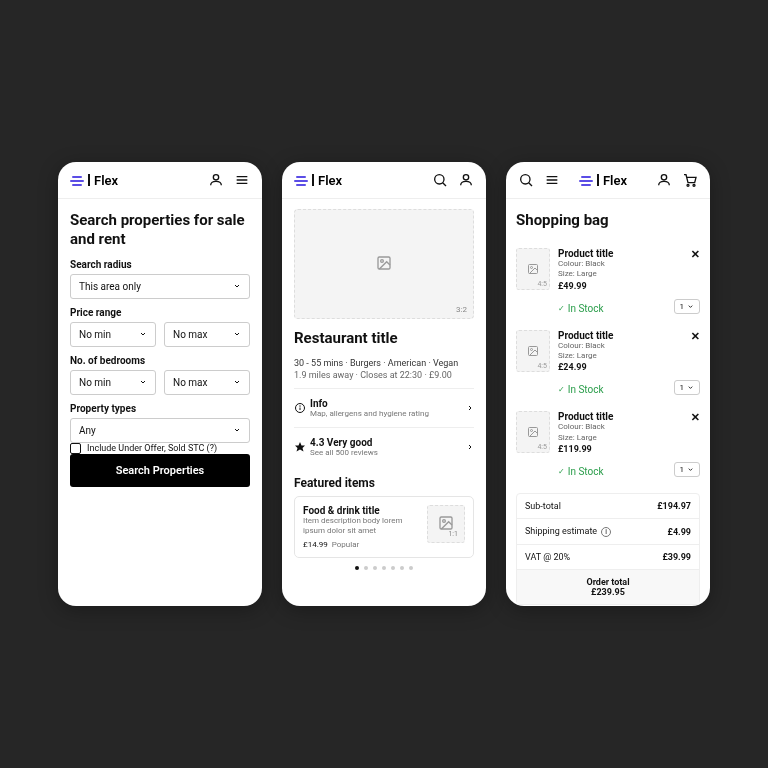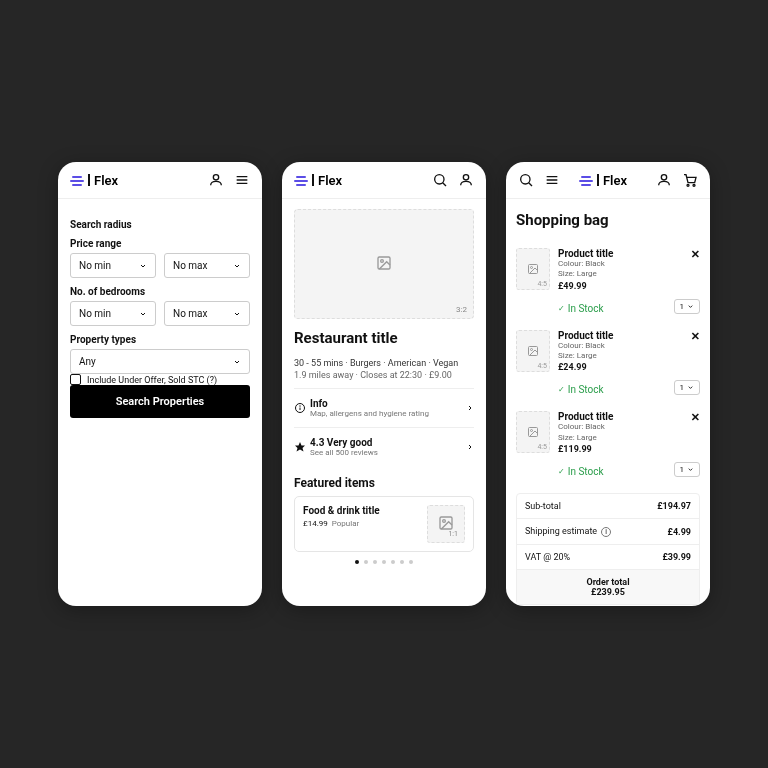--- a/index.html
+++ b/index.html
@@ -89,21 +89,28 @@
       </div>
     <div class="icn">
         <svg viewBox="0 0 24 24">
           <line x1="4" y1="7" x2="20" y2="7"></line>
           <line x1="4" y1="12" x2="20" y2="12"></line>
           <line x1="4" y1="17" x2="20" y2="17"></line>
         </svg>
       </div>
   </div>
   <div class="body">
+    <h1>Search properties for sale and rent</h1>
     <div class="lbl">Search radius</div>
+    <div class="sel">
+        <span>This area only</span>
+        <svg class="chev" viewBox="0 0 24 24" fill="none" stroke="#111" stroke-width="3">
+          <polyline points="6 9 12 15 18 9"></polyline>
+        </svg>
+      </div>
     <div class="lbl">Price range</div>
     <div class="row2">
       <div class="sel">
           <span>No min</span>
           <svg class="chev" viewBox="0 0 24 24" fill="none" stroke="#111" stroke-width="3">
             <polyline points="6 9 12 15 18 9"></polyline>
           </svg>
         </div>
       <div class="sel">
           <span>No max</span>
@@ -200,20 +207,21 @@
           <div class="t2">See all 500 reviews</div>
         </div>
       <svg class="chev" width="8" height="8" viewBox="0 0 24 24" fill="none" stroke="#111" stroke-width="3">
           <polyline points="9 6 15 12 9 18"></polyline>
         </svg>
     </div>
     <div class="sec-title">Featured items</div>
     <div class="card">
       <div class="ct">
         <div class="t1">Food &amp; drink title</div>
+        <div class="t2">Item description body lorem ipsum dolor sit amet</div>
         <div class="t3"><span>£14.99</span>&nbsp;&nbsp;<span style="color:#777">Popular</span></div>
       </div>
       <div class="thumb">
         <span class="img-ph"><svg viewBox="0 0 24 24" width="12" height="12">
               <rect x="3" y="3" width="18" height="18" rx="2"></rect>
               <circle cx="9" cy="9" r="2"></circle>
               <path d="M21 15l-5-5L5 21"></path>
             </svg></span>
         <span class="ratio" style="font-size:7px">1:1</span>
       </div>

